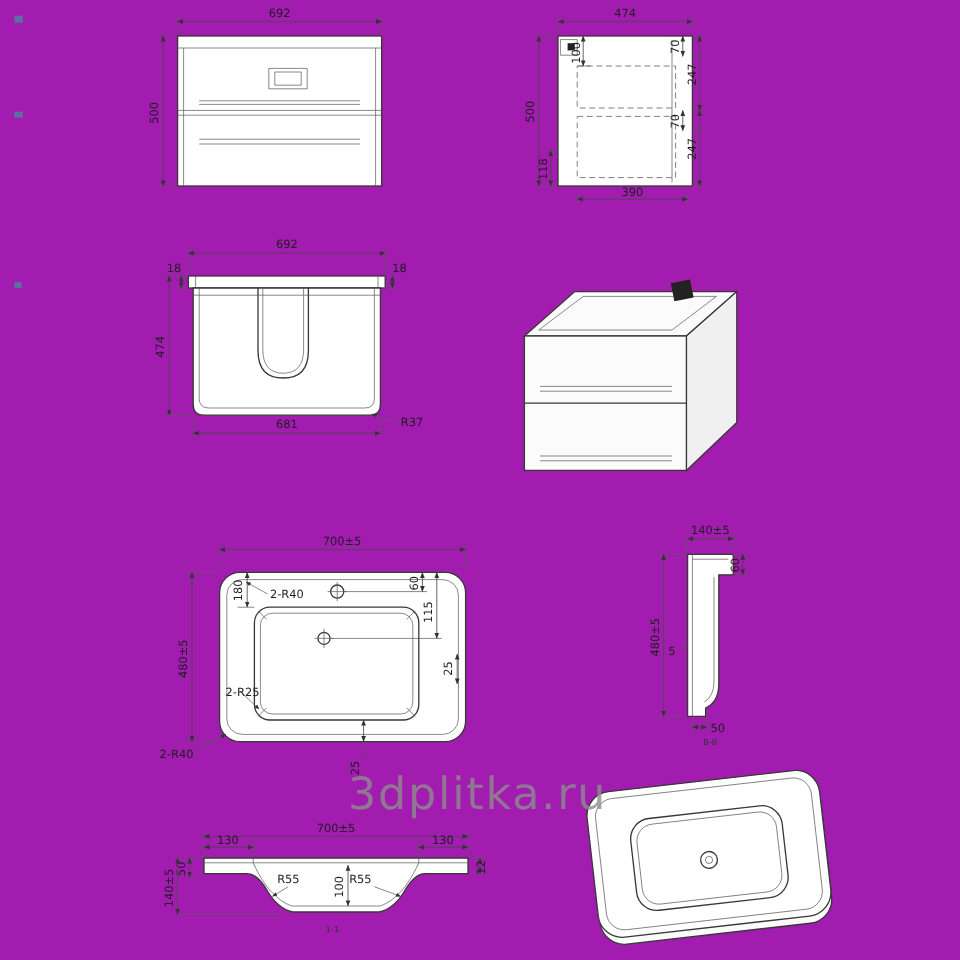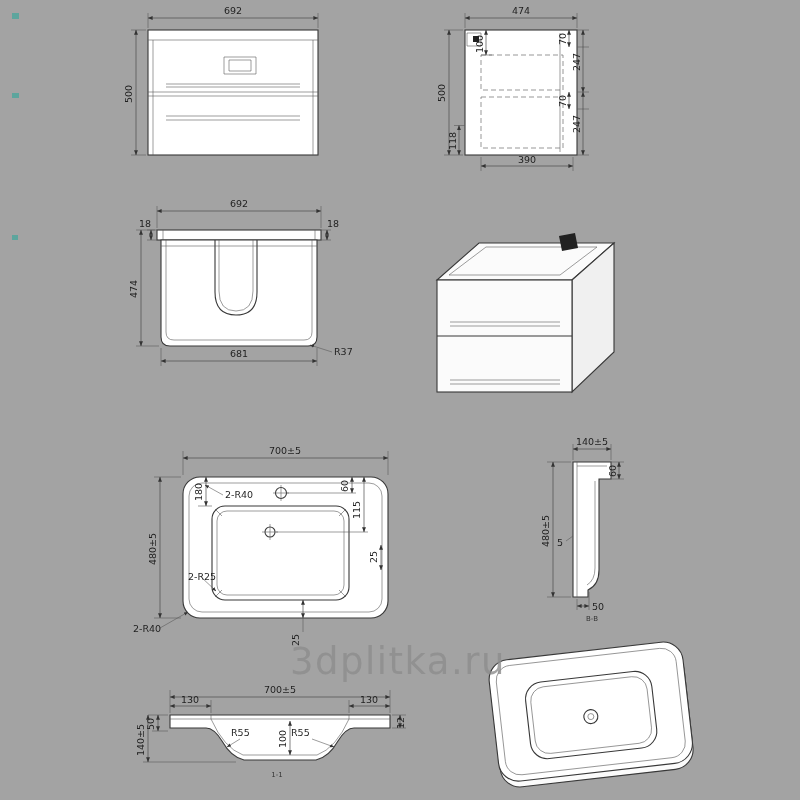--- a/index.html
+++ b/index.html
@@ -1,16 +1,16 @@
 <!DOCTYPE html>
 <html><head>
 <meta charset="utf-8">
 <style>
   html,body{margin:0;padding:0;background:#ffffff}
-  .sheet{position:relative;width:800px;height:800px;background:#a3a3a3;overflow:hidden;font-family:"DejaVu Sans",sans-serif}
+  .sheet{position:relative;width:800px;height:800px;background:#a21caf;overflow:hidden;font-family:"DejaVu Sans",sans-serif}
   svg{position:absolute;left:0;top:0}
   .ln{fill:none;stroke:#383838;stroke-width:1.1}
   .lnw{fill:#ffffff;stroke:#383838;stroke-width:1.1}
   .th{fill:none;stroke:#5a5a5a;stroke-width:0.6}
   .dash{fill:none;stroke:#6a6a6a;stroke-width:0.7;stroke-dasharray:5 3}
   .dim{fill:none;stroke:#4a4a4a;stroke-width:0.7}
   .face{fill:#fbfbfb;stroke:#383838;stroke-width:1.1}
   .face2{fill:#f0f0f0;stroke:#383838;stroke-width:1.1}
   .dk{fill:#222;stroke:none}
   .art{fill:#2ea79a;opacity:.6;stroke:none}

